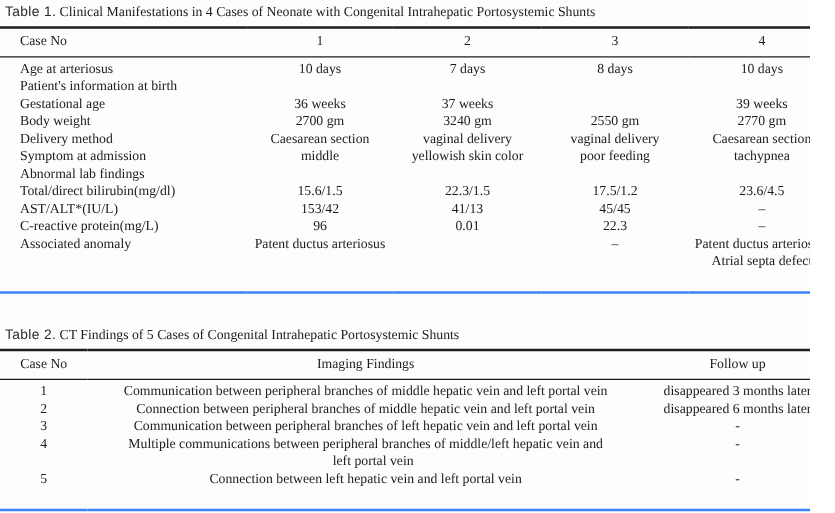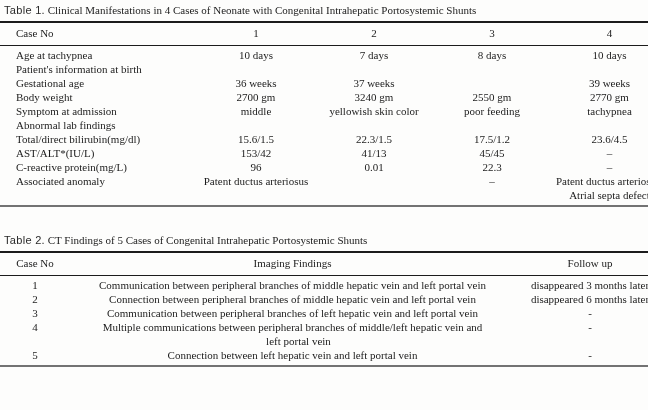--- a/index.html
+++ b/index.html
@@ -23,31 +23,31 @@
     font-family: "Liberation Sans", "DejaVu Sans", sans-serif;
     font-size: 11px;
     letter-spacing: 0.3px;
     color: #2a2a2a;
   }
   table {
     width: 668px;
     border-collapse: collapse;
     table-layout: fixed;
     border-top: 2px solid #1c1c1c;
-    border-bottom: 2px solid #737373;
+    border-bottom: 2px solid #3b82f6;
   }
   thead tr { border-bottom: 1px solid #1c1c1c; }
   th {
     font-weight: normal;
     padding: 4px 0 5px 0;
     line-height: 13px;
   }
   td { padding: 0; line-height: 14px; vertical-align: top; }
   tbody tr:first-child td { padding-top: 2px; }
-  tbody tr:last-child td { padding-bottom: 3px; }
+  tbody tr:last-child td { padding-bottom: 17px; }
 
   
   #t1 th.lbl, #t1 td.lbl { text-align: left; padding-left: 16px; white-space: nowrap; }
   #t1 td.lbl.ind { }
   #t1 th.val, #t1 td.val { text-align: center; white-space: nowrap; }
 
   
   .footnote { margin: 6px 0 0 3px; white-space: nowrap; }
 
   
@@ -80,21 +80,21 @@
       <tr>
           <th class="lbl">Case No</th>
           <th class="val">1</th>
           <th class="val">2</th>
           <th class="val">3</th>
           <th class="val">4</th>
         </tr>
     </thead>
     <tbody>
         <tr>
-          <td class="lbl">Age at tachypnea</td>
+          <td class="lbl">Age at arteriosus</td>
           <td class="val">10 days</td>
           <td class="val">7 days</td>
           <td class="val">8 days</td>
           <td class="val">10 days</td>
         </tr>
         <tr>
           <td class="lbl">Patient's information at birth</td>
           <td class="val"></td>
           <td class="val"></td>
           <td class="val"></td>
@@ -106,20 +106,27 @@
           <td class="val">37 weeks</td>
           <td class="val"></td>
           <td class="val">39 weeks</td>
         </tr>
         <tr>
           <td class="lbl ind">Body weight</td>
           <td class="val">2700 gm</td>
           <td class="val">3240 gm</td>
           <td class="val">2550 gm</td>
           <td class="val">2770 gm</td>
+        </tr>
+        <tr>
+          <td class="lbl ind">Delivery method</td>
+          <td class="val">Caesarean section</td>
+          <td class="val">vaginal delivery</td>
+          <td class="val">vaginal delivery</td>
+          <td class="val">Caesarean section</td>
         </tr>
         <tr>
           <td class="lbl">Symptom at admission</td>
           <td class="val">middle</td>
           <td class="val">yellowish skin color</td>
           <td class="val">poor feeding</td>
           <td class="val">tachypnea</td>
         </tr>
         <tr>
           <td class="lbl">Abnormal lab findings</td>

